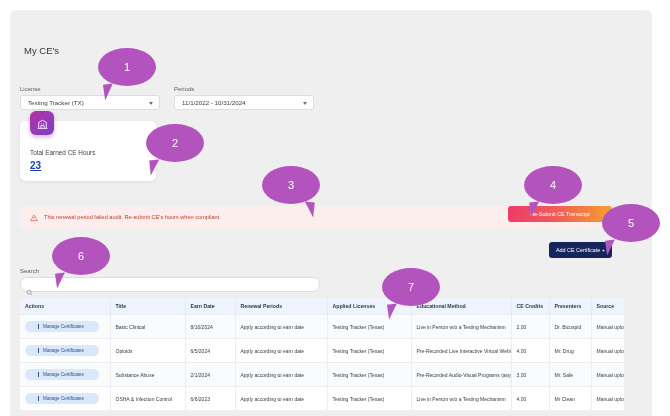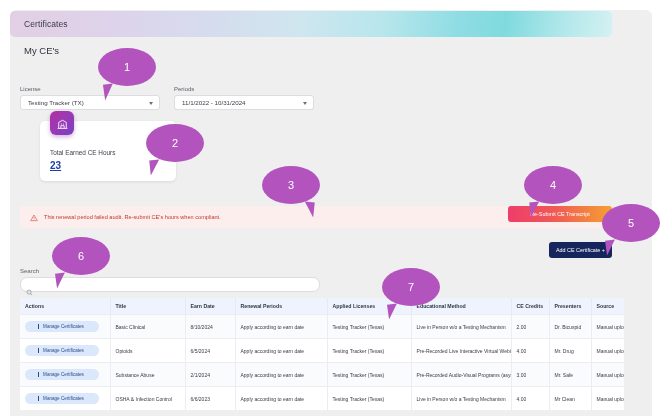--- a/index.html
+++ b/index.html
@@ -91,21 +91,20 @@
   #filter-periods { left: 174px; top: 86px; width: 140px; }
 
   
   .stat-card {
     position: absolute;
     left: 20px; top: 121px;
     width: 136px; height: 60px;
     background: #ffffff;
     border-radius: 5px;
     box-shadow: 0 1px 3px rgba(0,0,0,0.09);
-    margin-left: 20px;
   }
   .stat-icon {
     position: absolute;
     left: 10px; top: -10px;
     width: 24px; height: 24px;
     border-radius: 6px;
     background: linear-gradient(135deg, #b42ea0 0%, #9b3ab4 45%, #7a3fc4 100%);
     display: flex; align-items: center; justify-content: center;
     box-shadow: 0 2px 4px rgba(130,40,160,0.35);
   }
@@ -319,23 +318,20 @@
     transform: rotate(-8deg);
   }
 </style>
 </head>
 <body>
 
 <div id="app">
 
   <div class="page-panel"></div>
 
-  <div class="title-bar">
-    <span class="title-bar-text">Certificates</span>
-  </div>
 
   <div class="section-heading">My CE's</div>
 
   <div class="filter-group" id="filter-license">
     <span class="filter-label">License</span>
     <div class="select-box">
       <span>Testing Tracker (TX)</span>
       <span class="caret"></span>
     </div>
   </div>

